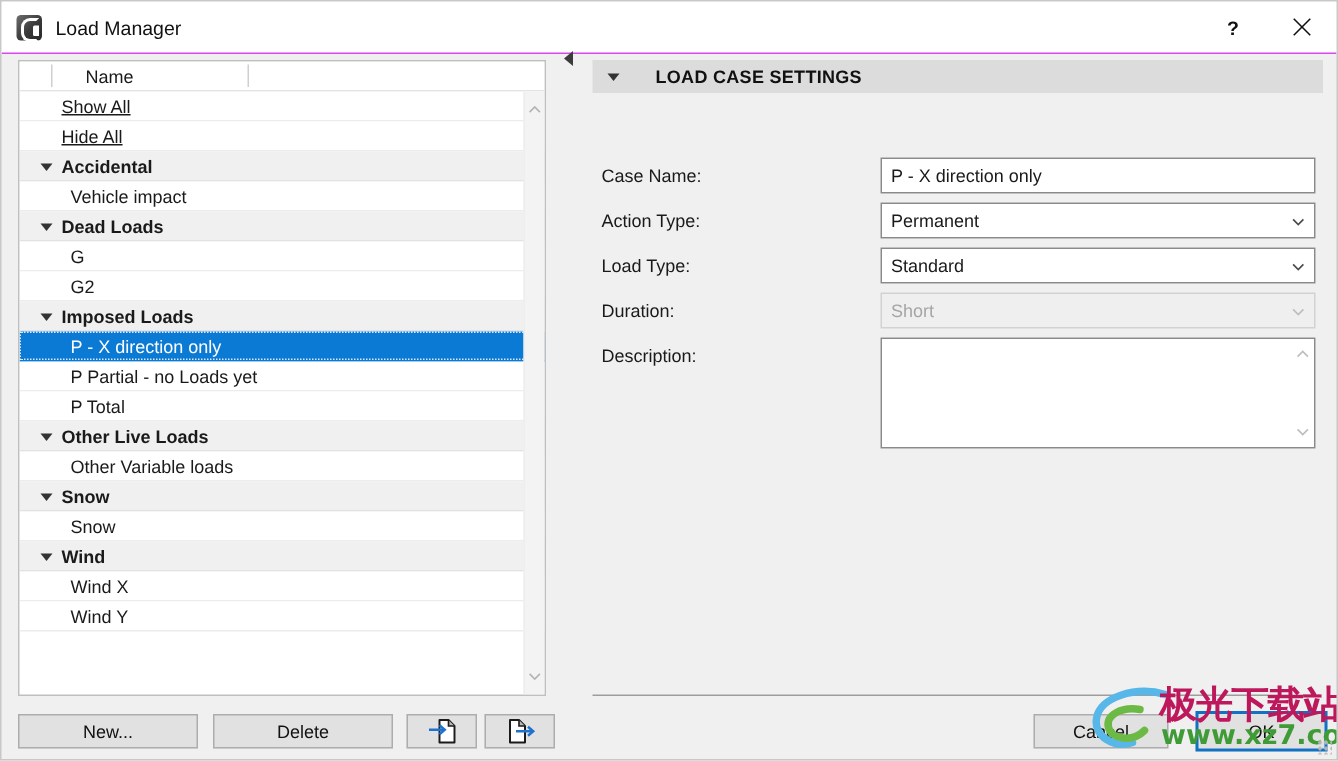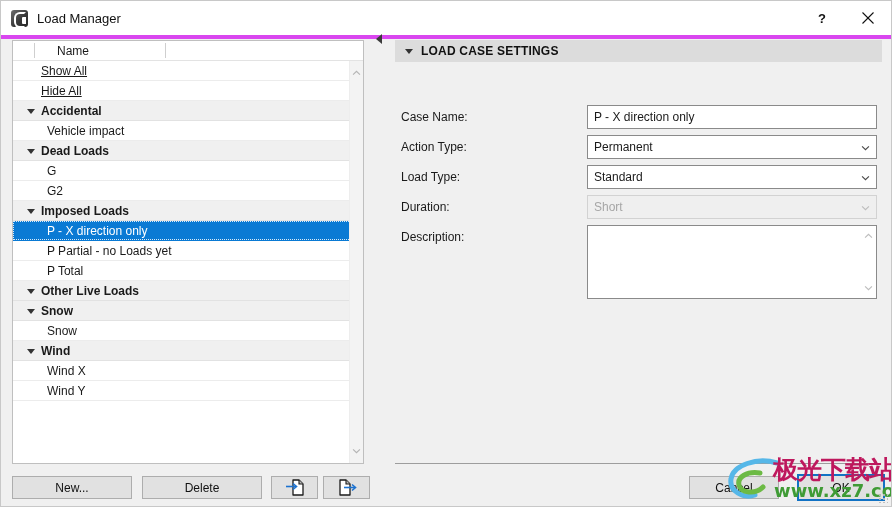--- a/index.html
+++ b/index.html
@@ -27,21 +27,21 @@
   }
 
   
   .titlebar {
     position: absolute;
     top: 0; left: 0; right: 0;
     height: 34px;
     background: #ffffff;
     display: flex;
     align-items: center;
-    border-bottom: 4px solid #d946ef;
+    border-bottom: 1px solid #d946ef;
   }
   .app-icon {
     width: 17px; height: 17px;
     margin-left: 10px;
     border-radius: 3px;
     background: linear-gradient(135deg,#6d6d6d 0%, #3a3a3a 55%, #272727 100%);
     position: relative;
     flex: none;
   }
   .app-icon::before {
@@ -228,21 +228,21 @@
     align-items: center;
   }
   .section-head .stri {
     margin-left: 10px;
     width: 0; height: 0;
     border-left: 4px solid transparent;
     border-right: 4px solid transparent;
     border-top: 5px solid #333;
   }
   .section-head .stitle {
-    margin-left: 8px;
+    margin-left: 24px;
     font-size: 12px;
     font-weight: bold;
     letter-spacing: .2px;
     color: #111;
   }
   .field-row {
     position: absolute;
     left: 0;
     height: 24px;
     margin-top: 29px;
@@ -396,20 +396,21 @@
         <div class="row group"><span class="tri"></span><span>Accidental</span></div>
         <div class="row child"><span>Vehicle impact</span></div>
         <div class="row group"><span class="tri"></span><span>Dead Loads</span></div>
         <div class="row child"><span>G</span></div>
         <div class="row child"><span>G2</span></div>
         <div class="row group"><span class="tri"></span><span>Imposed Loads</span></div>
         <div class="row child sel"><span>P - X direction only</span></div>
         <div class="row child"><span>P Partial - no Loads yet</span></div>
         <div class="row child"><span>P Total</span></div>
         <div class="row group"><span class="tri"></span><span>Other Live Loads</span></div>
+        <div class="row child"><span>Other Variable loads</span></div>
         <div class="row group"><span class="tri"></span><span>Snow</span></div>
         <div class="row child"><span>Snow</span></div>
         <div class="row group"><span class="tri"></span><span>Wind</span></div>
         <div class="row child"><span>Wind X</span></div>
         <div class="row child"><span>Wind Y</span></div>
       </div>
     <div class="vscroll">
       <div class="arr up">
         <svg class="chev" viewBox="0 0 10 7">
             <polyline points="1,5.5 5,1.5 9,5.5" fill="none" stroke="currentColor" stroke-width="1.3"></polyline>

